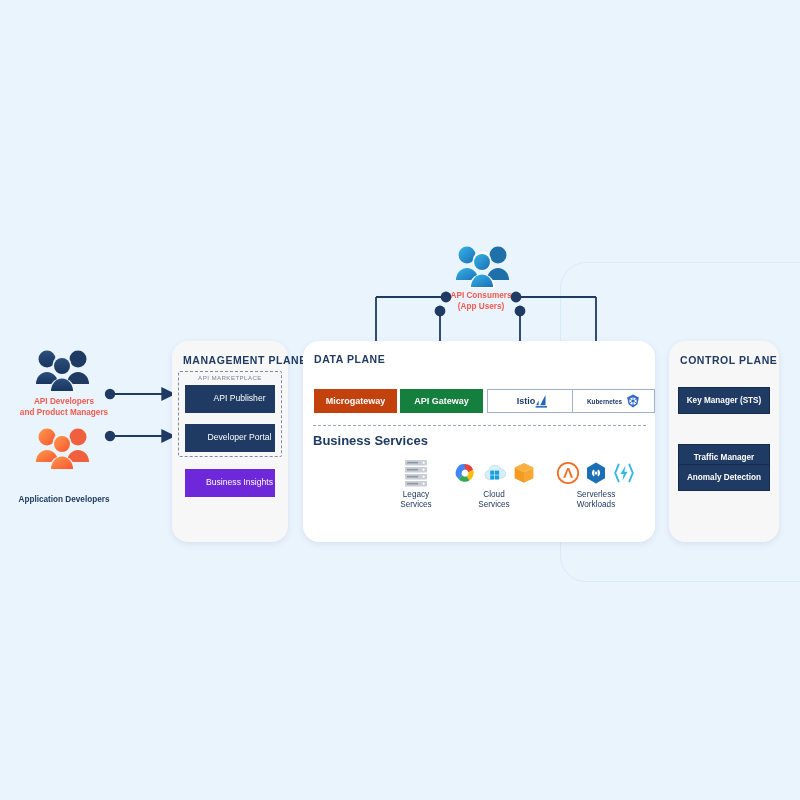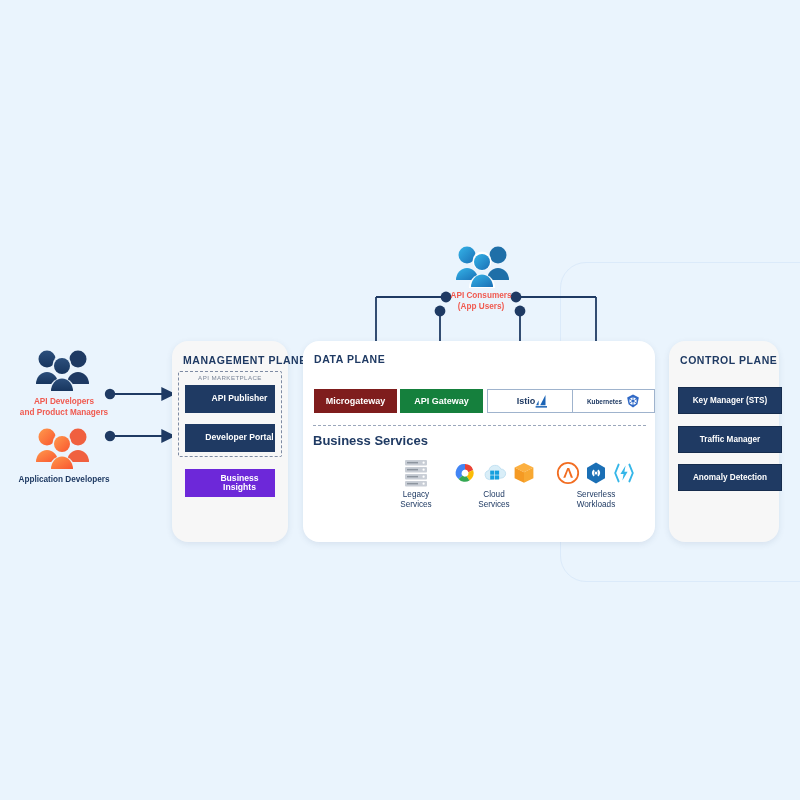--- a/index.html
+++ b/index.html
@@ -46,47 +46,47 @@
     border-radius:2px;
   }
   .marketplace-label {
     position:absolute; left:178px; top:374px; width:104px;
     text-align:center; font-size:6.2px; letter-spacing:.4px;
     color:#7b8698;
   }
   .chip {
     position:absolute;
     display:flex; align-items:center; justify-content:center;
-    font-size:8.6px; font-weight:bold; color:#ffffff;
+    font-size:8.6px; font-weight:normal; color:#ffffff;
     text-align:center; line-height:1.1;padding-left:19px;
   }
   .chip-navy { background:#1f3a63; }
   .chip-blue { background:#6d28d9; }
   #chip-api-publisher   { left:185px; top:385px; width:90px; height:28px; }
   #chip-developer-portal{ left:185px; top:424px; width:90px; height:28px; }
   #chip-business-insights{left:185px; top:469px; width:90px; height:28px; }
 
   
   .chip-ctrl {
-    position:absolute; left:678px; width:104px; height:27px;
+    position:absolute; left:678px; width:92px; height:27px;
     display:flex; align-items:center; justify-content:center;
     background:#1f3a63; color:#fff; font-size:8.2px; font-weight:bold;
     text-align:right; border:1px solid #162c4d;
   }
   #chip-key-manager      { top:387px; }
-  #chip-traffic-manager  { top:426px; }
+  #chip-traffic-manager  { top:444px; }
   #chip-anomaly-detection{ top:464px; }
 
   
   .gw {
     position:absolute; top:389px; height:24px;
     display:flex; align-items:center; justify-content:center;
     font-size:9px; font-weight:bold;
   }
-  #gw-microgateway { left:314px; width:83px; background:#7f1d1d; color:#ffffff; }
+  #gw-microgateway { left:314px; width:83px; background:#c2410c; color:#ffffff; }
   #gw-api-gateway  { left:400px; width:83px; background:#15803d; color:#ffffff; }
   #gw-istio        { left:487px; width:91px; background:#ffffff; color:#1f3a63;
                      border:1.2px solid #9fb3cd; gap:0; }
   #gw-kubernetes   { left:572px; width:83px; background:#ffffff; color:#1f3a63;
                      border:1.2px solid #9fb3cd; gap:4px; font-size:6.4px; font-weight:bold; }
 
   .divider-dashed {
     position:absolute; left:313px; top:425px; width:333px;
     border-top:1.2px dashed #9aa7bb;
   }
@@ -107,21 +107,21 @@
   #svc-legacy        { left:383px; top:456px; width:66px; }
   #svc-cloud         { left:448px; top:456px; width:92px; }
   #svc-serverless    { left:548px; top:456px; width:96px; }
 
   
   .actor { position:absolute; text-align:center; }
   .actor-label {
     font-size:8.2px; font-weight:bold; line-height:1.3; white-space:pre-line;
   }
   #actor-api-devs { left:8px; top:347px; width:112px; }
-  #actor-app-devs { left:8px; top:425px; width:112px; }
+  #actor-app-devs { left:8px; top:445px; width:112px; }
   #actor-api-devs .actor-label { color:#f05a50; }
   #actor-app-devs .actor-label { color:#1f3a63; }
 
   
   #actor-consumers { left:424px; top:240px; width:114px; }
   #actor-consumers .actor-label { color:#f05a50; }
 
   svg.flow { position:absolute; left:0; top:0; width:800px; height:800px;
              pointer-events:none; overflow:visible; }
 </style>

